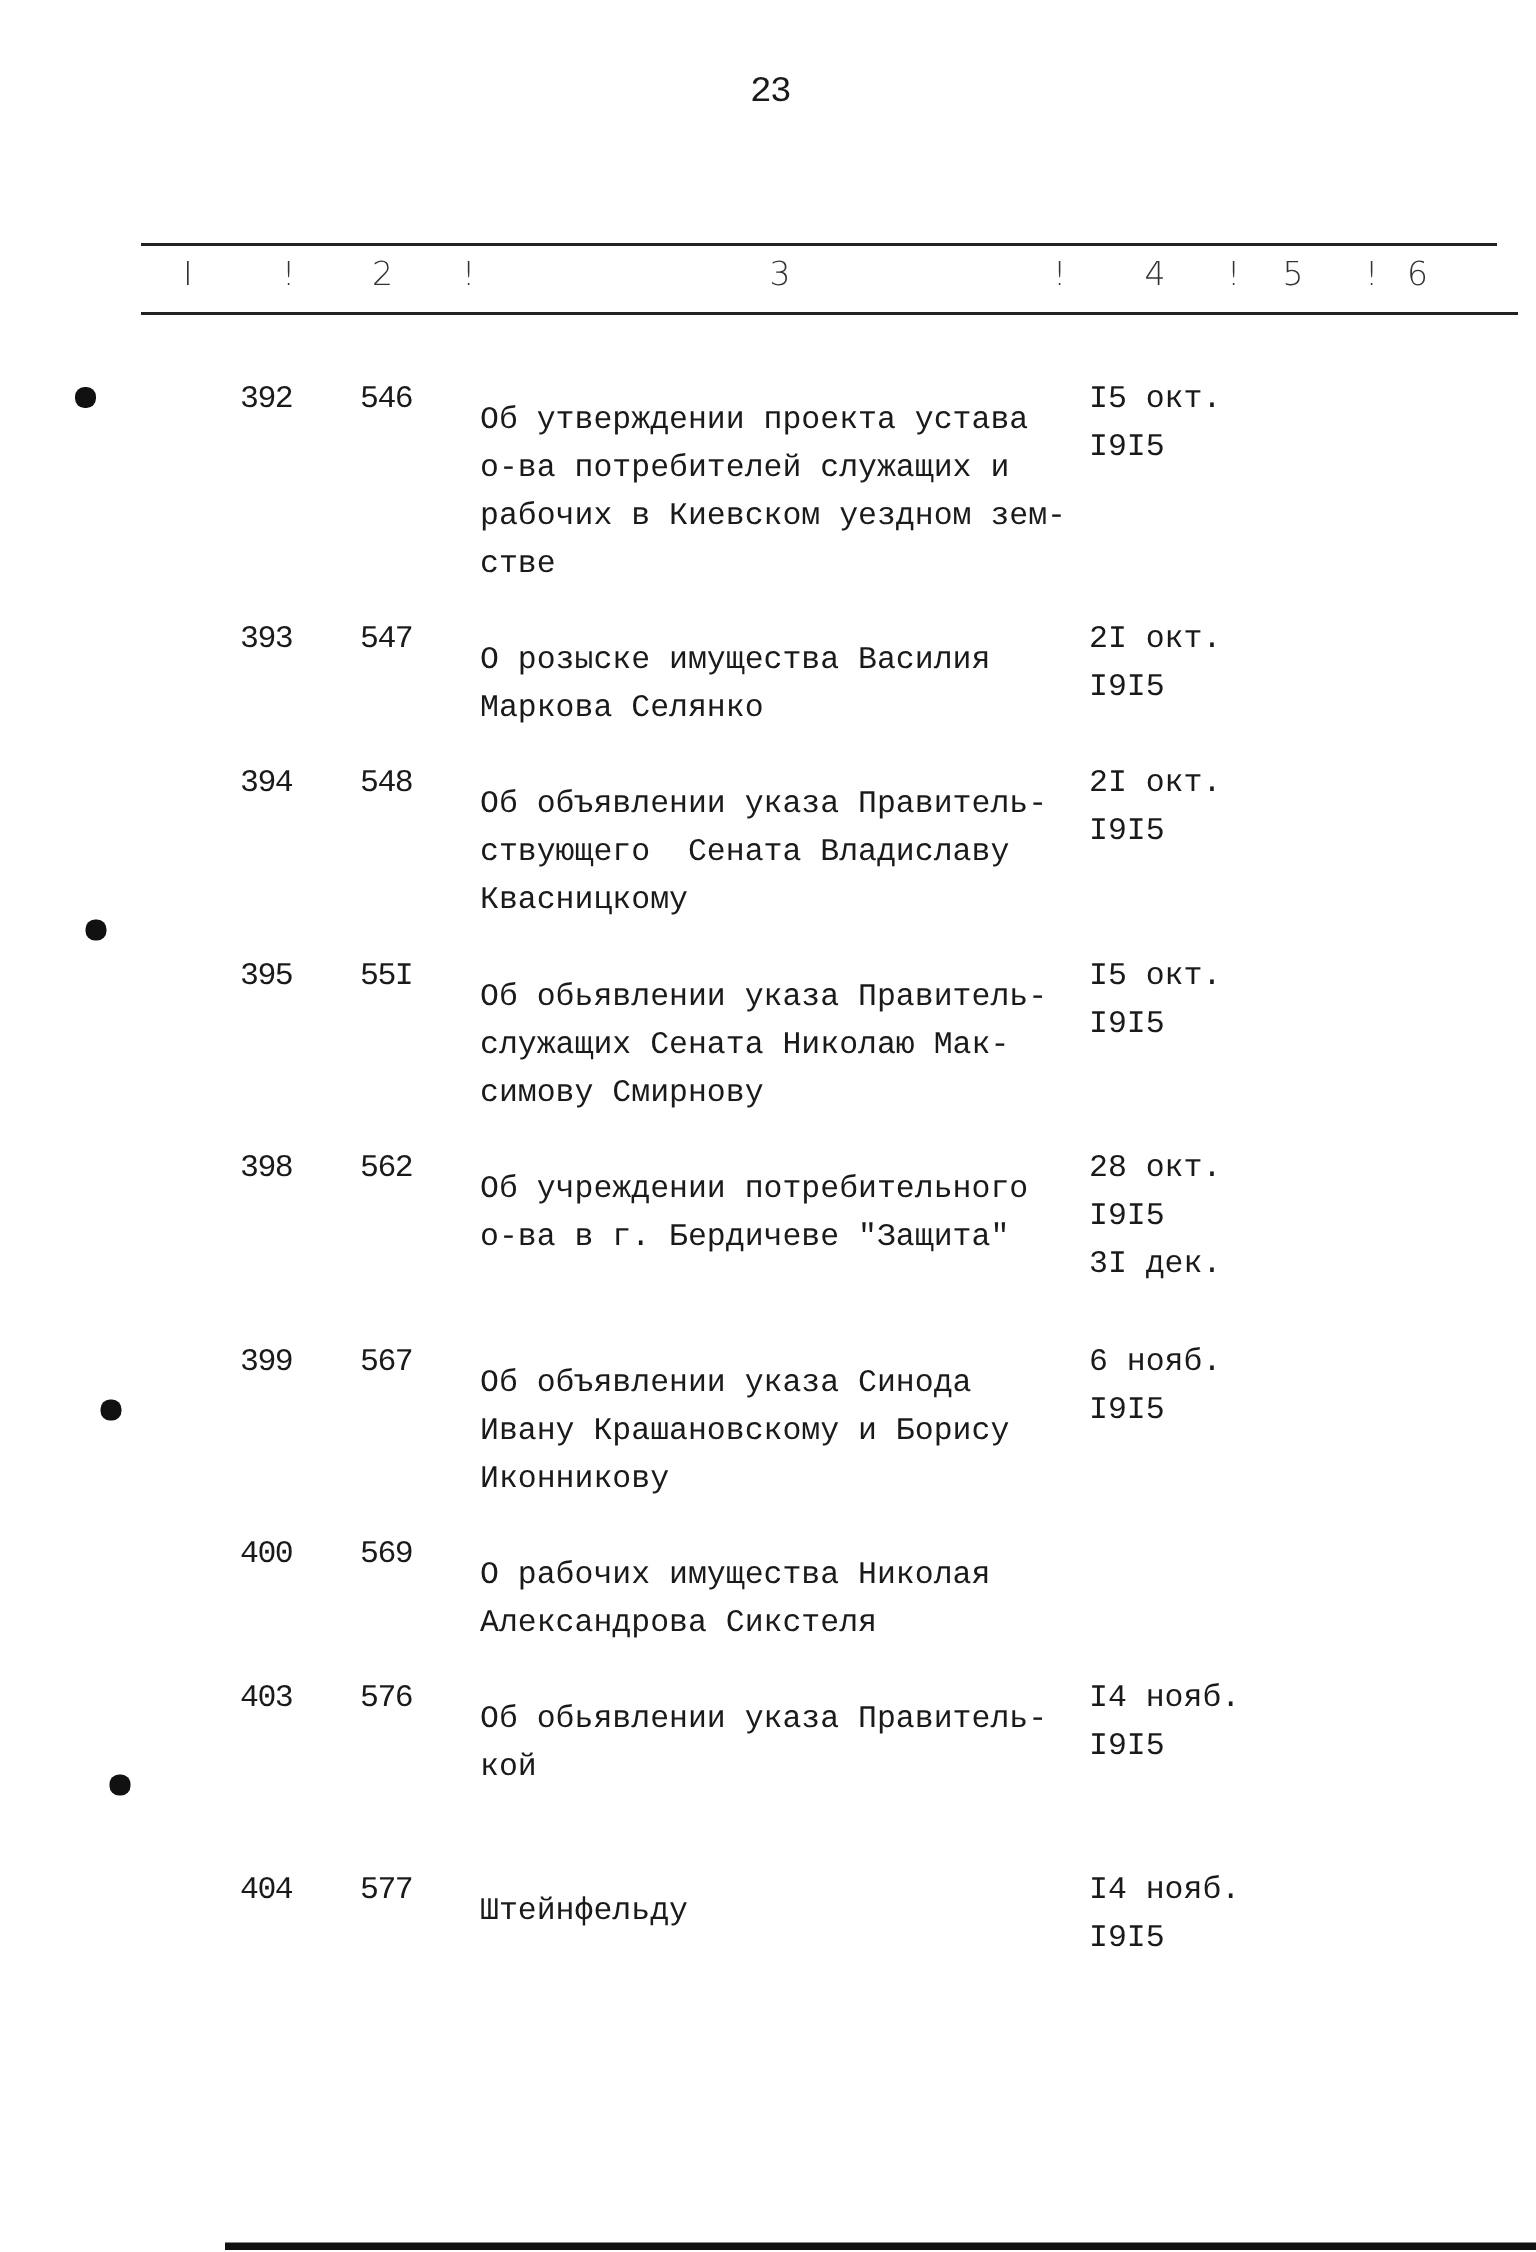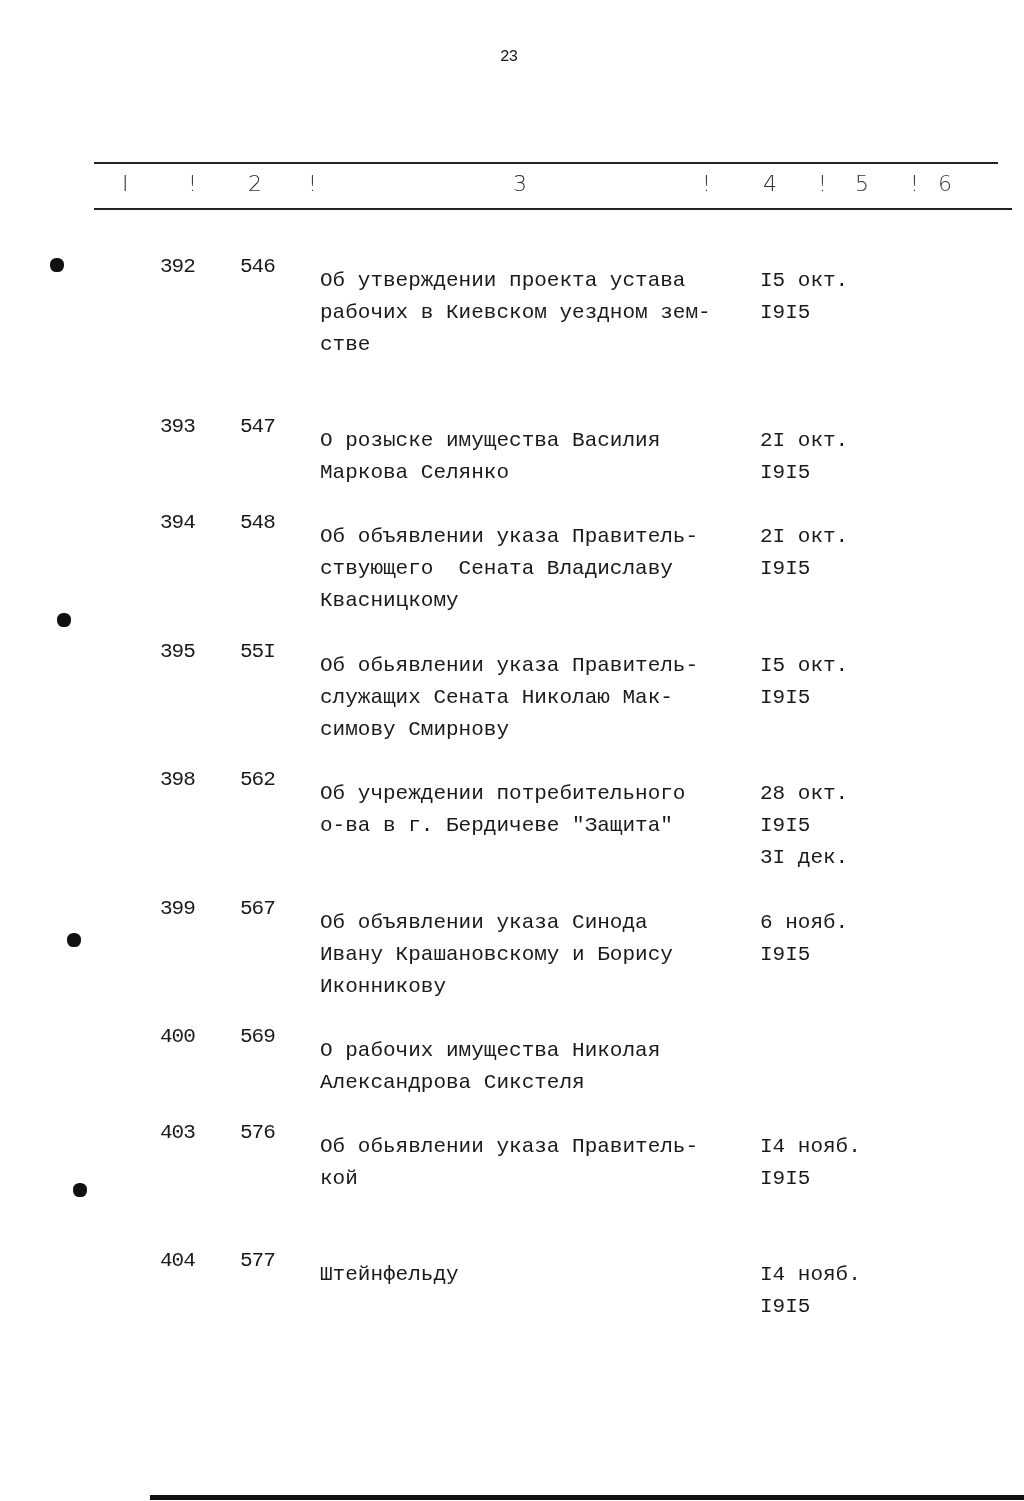--- a/index.html
+++ b/index.html
@@ -12,21 +12,21 @@
       height: 1501px;
       position: relative;
       overflow: hidden;
       font-family: "Liberation Mono", "DejaVu Sans Mono", monospace;
       color: #1a1a1a;
     }
     .page-number {
       position: absolute;
       top: 48px;
       left: 500px;
-      font-size: 16px;
+      font-size: 24px;
       letter-spacing: -1px;
     }
     .rule {
       position: absolute;
       height: 2px;
       background: #222;
     }
     .rule-top { top: 162px; left: 94px; width: 904px; }
     .rule-mid { top: 208px; left: 94px; width: 918px; }
     .rule-bottom { top: 1495px; left: 150px; width: 874px; height: 5px; background: #111; }
@@ -52,21 +52,21 @@
     .entry {
       position: absolute;
       left: 0;
       width: 1024px;
       font-size: 21px;
       line-height: 32px;
     }
     .entry .c1 { position: absolute; left: 160px; top: 0; letter-spacing: -1px; }
     .entry .c2 { position: absolute; left: 240px; top: 0; letter-spacing: -1px; text-align: right; }
     .entry .c3 { position: absolute; left: 320px; top: 0; width: 410px; margin-top: 14px; }
-    .entry .c4 { position: absolute; left: 726px; top: 14px; width: 120px; margin-left: 34px; }
+    .entry .c4 { position: absolute; left: 726px; top: 0; width: 120px; }
     .line { display: block; white-space: pre; }
   </style>
 </head>
 <body>
 
 <div class="page-number">23</div>
 
 <div class="rule rule-top"></div>
 <div class="header-row">
   <span style="left:122px">I</span>
@@ -86,20 +86,21 @@
 <div class="hole" style="left:50px; top:258px;"></div>
 <div class="hole" style="left:57px; top:613px;"></div>
 <div class="hole" style="left:67px; top:933px;"></div>
 <div class="hole" style="left:73px; top:1183px;"></div>
 
 <div class="entry" style="top:251px">
   <span class="c1">392</span>
   <span class="c2">546</span>
   <div class="c3">
     <span class="line">Об утверждении проекта устава</span>
+    <span class="line">о-ва потребителей служащих и</span>
     <span class="line">рабочих в Киевском уездном зем-</span>
     <span class="line">стве</span>
   </div>
   <div class="c4">
     <span class="line">I5 окт.</span>
     <span class="line">I9I5</span>
   </div>
 </div>
 
 <div class="entry" style="top:411px">

